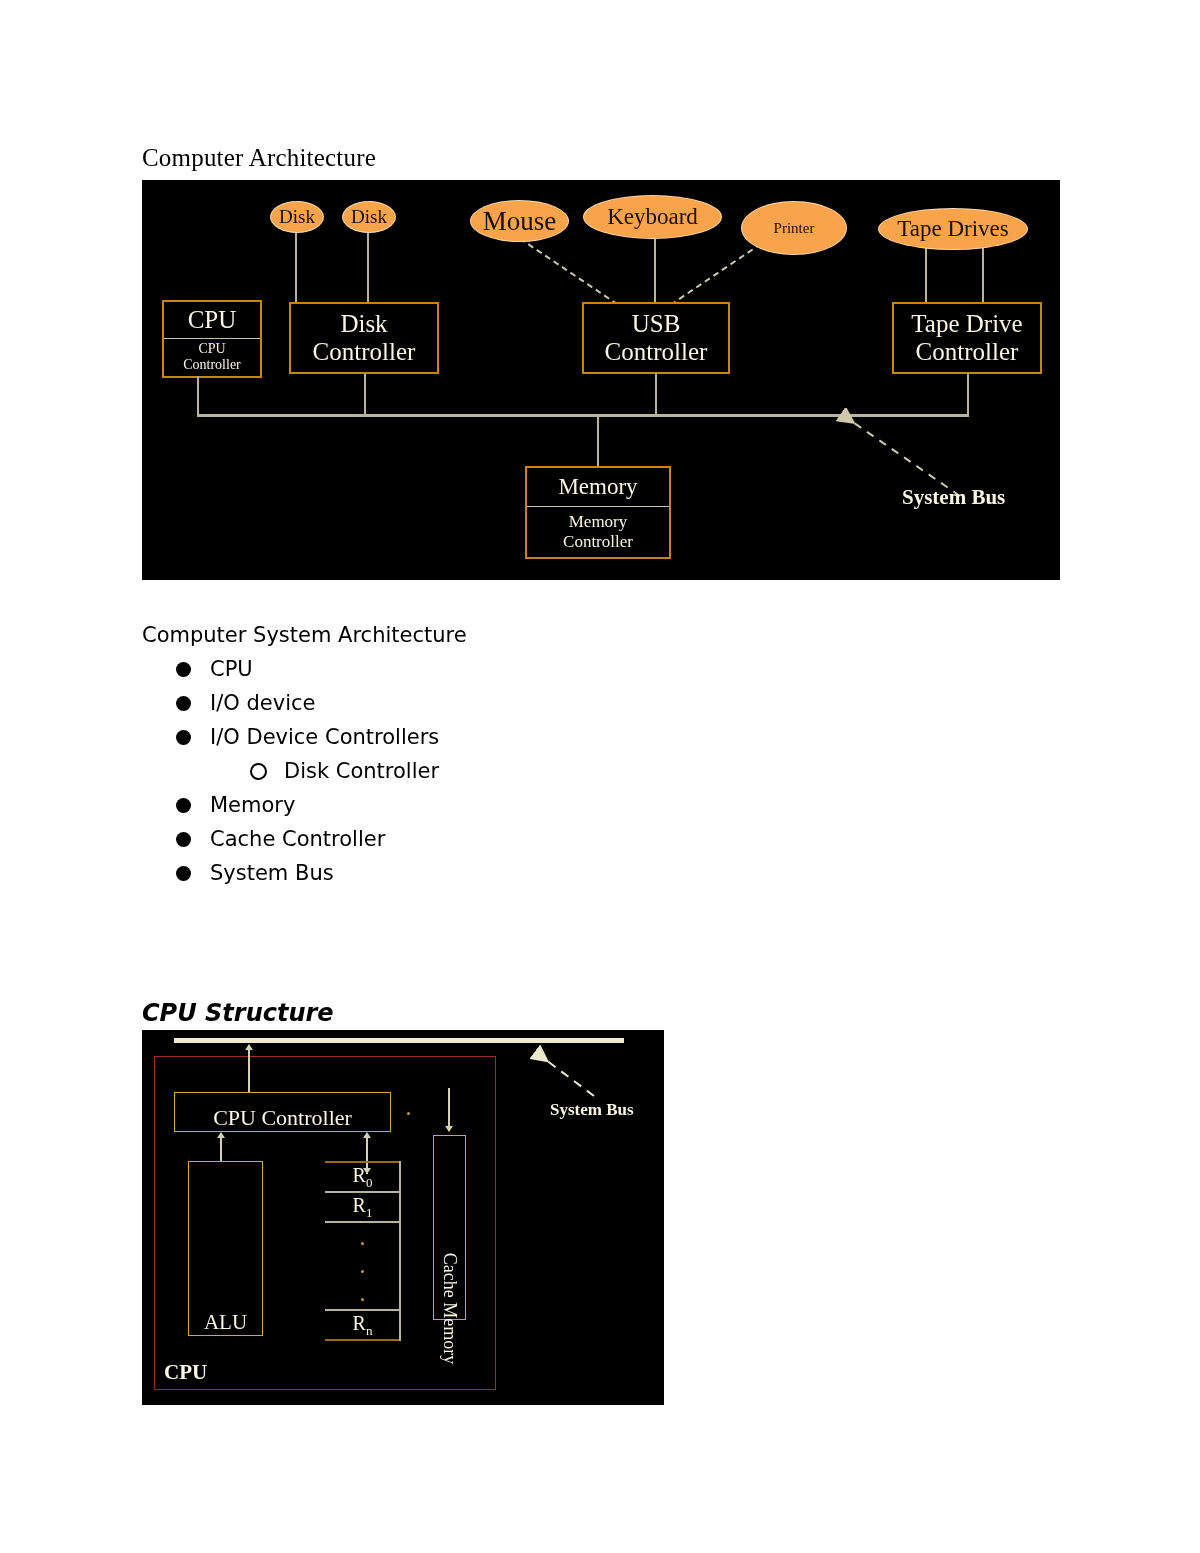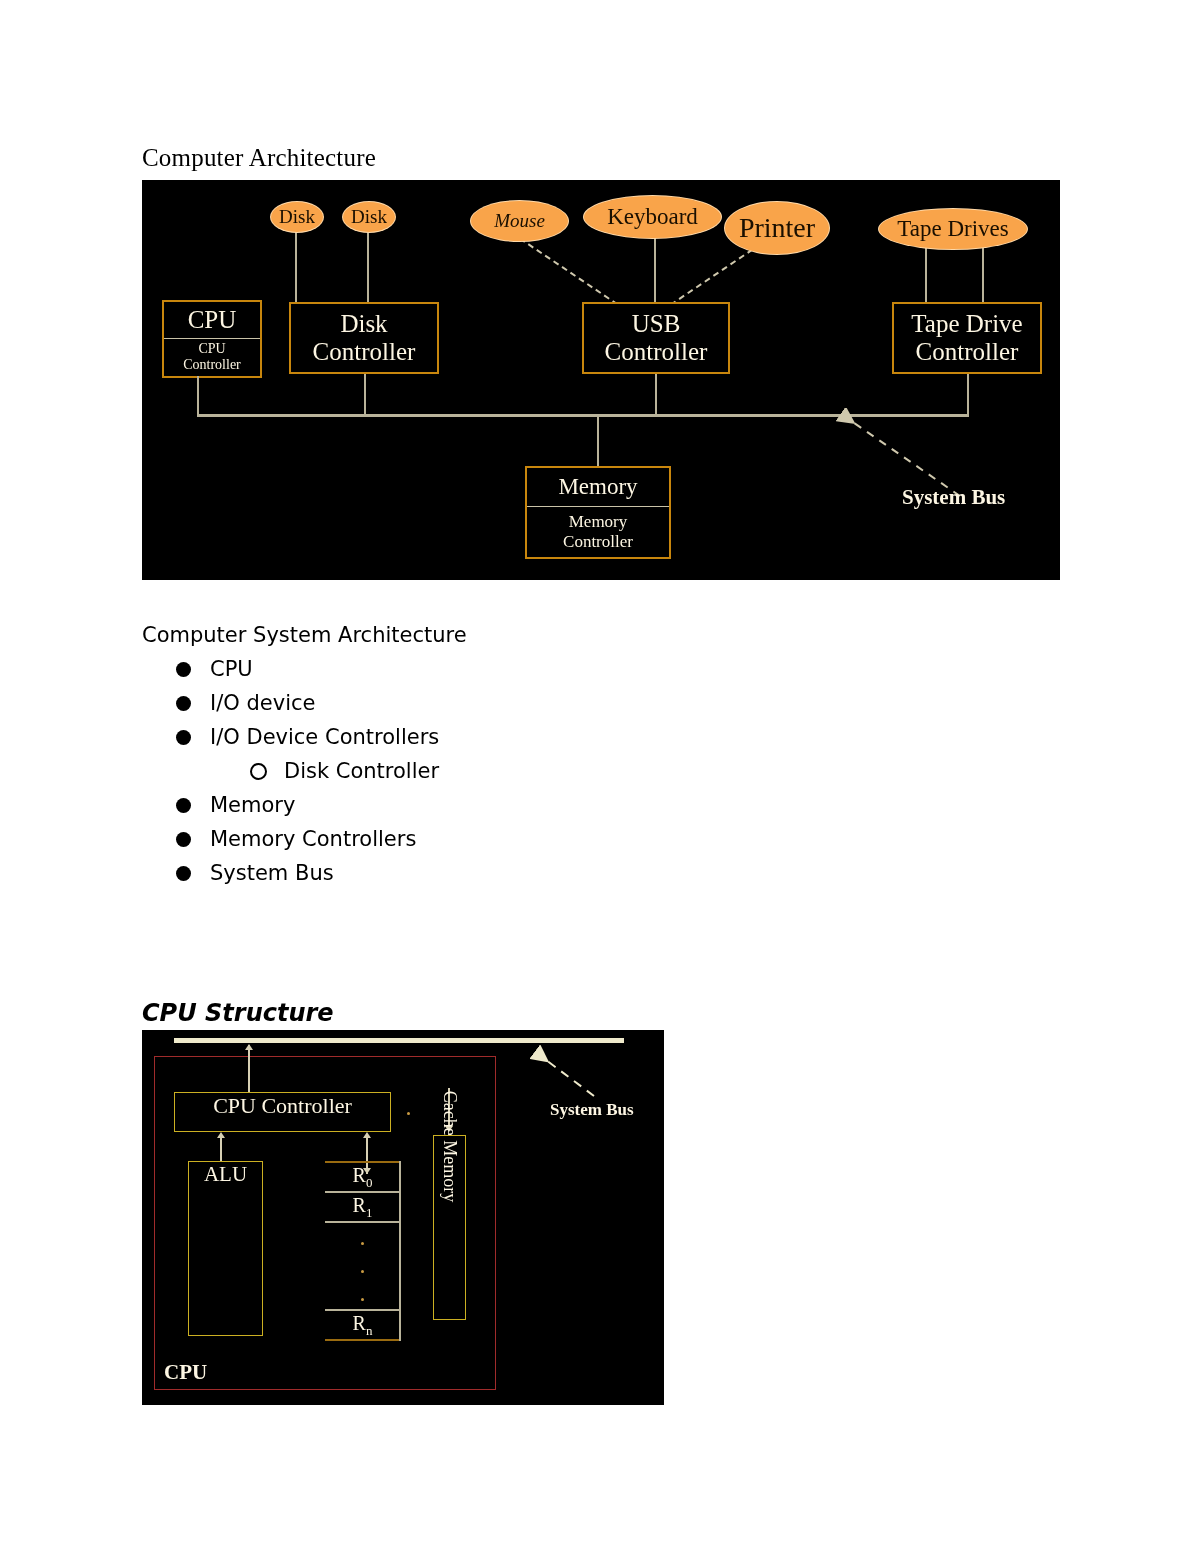--- a/index.html
+++ b/index.html
@@ -189,21 +189,21 @@
     box-sizing: border-box;
   }
   .yellow-box {
     position: absolute;
     border: 1.5px solid #cbb022;
     box-sizing: border-box;
     background: #000;
     color: #fdf6e3;
     font-family: "Liberation Serif", serif;
     display: flex;
-    align-items: flex-start;
+    align-items: flex-end;
     justify-content: center;
   }
   .reg-file {
     position: absolute;
   }
   .reg-line {
     position: absolute;
     height: 1.5px;
     background: #b9b39a;
   }
@@ -258,27 +258,27 @@
   <div class="wire-diag" style="left:528px; top:124px; width:130px; transform: rotate(-34deg);"></div>
   <div class="wire-v" style="left:783px; top:52px; height:73px;"></div>
   <div class="wire-v" style="left:840px; top:52px; height:73px;"></div>
 
   <div class="ellipse" style="left:129px; top:22px; width:52px; height:30px; font-size:19px;">
     <span>Disk</span>
   </div>
   <div class="ellipse" style="left:201px; top:22px; width:52px; height:30px; font-size:19px;">
     <span>Disk</span>
   </div>
-  <div class="ellipse" style="left:329px; top:21px; width:97px; height:40px; font-size:19px;font-style:italic;">
+  <div class="ellipse" style="left:329px; top:21px; width:97px; height:40px; font-size:27px;">
     <span>Mouse</span>
   </div>
   <div class="ellipse" style="left:442px; top:16px; width:137px; height:42px; font-size:23px;">
     <span>Keyboard</span>
   </div>
-  <div class="ellipse" style="left:583px; top:22px; width:104px; height:52px; font-size:28px;">
+  <div class="ellipse" style="left:600px; top:22px; width:104px; height:52px; font-size:15px;">
     <span>Printer</span>
   </div>
   <div class="ellipse" style="left:737px; top:21px; width:148px; height:40px; font-size:23px;margin-top:8px;">
     <span>Tape Drives</span>
   </div>
 
   <div class="box" style="left:20px; top:120px; width:100px; height:78px; padding:0;">
     <div class="box-split-top" style="height:38px; font-size:25px;">
       <span>CPU</span>
     </div>
@@ -351,21 +351,21 @@
   <div class="li lvl2">
     <span class="ring"></span>
     <span>Disk Controller</span>
   </div>
   <div class="li lvl1">
     <span class="dot"></span>
     <span>Memory</span>
   </div>
   <div class="li lvl1">
     <span class="dot"></span>
-    <span>Memory Controllers</span>
+    <span>Cache Controller</span>
   </div>
   <div class="li lvl1">
     <span class="dot"></span>
     <span>System Bus</span>
   </div>
 </div>
 
 <div id="heading-cpustruct">CPU Structure</div>
 
 <div class="diagram" id="diagram-cpu">

